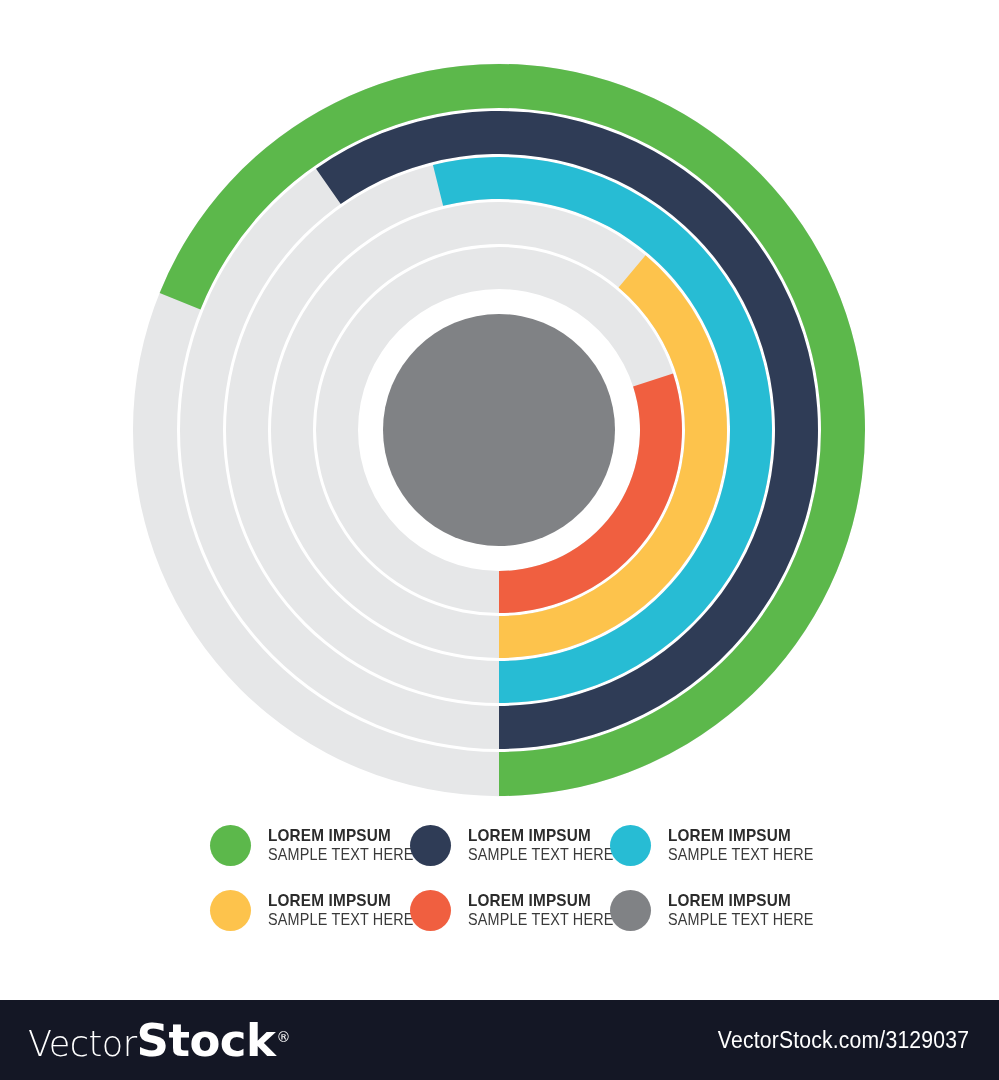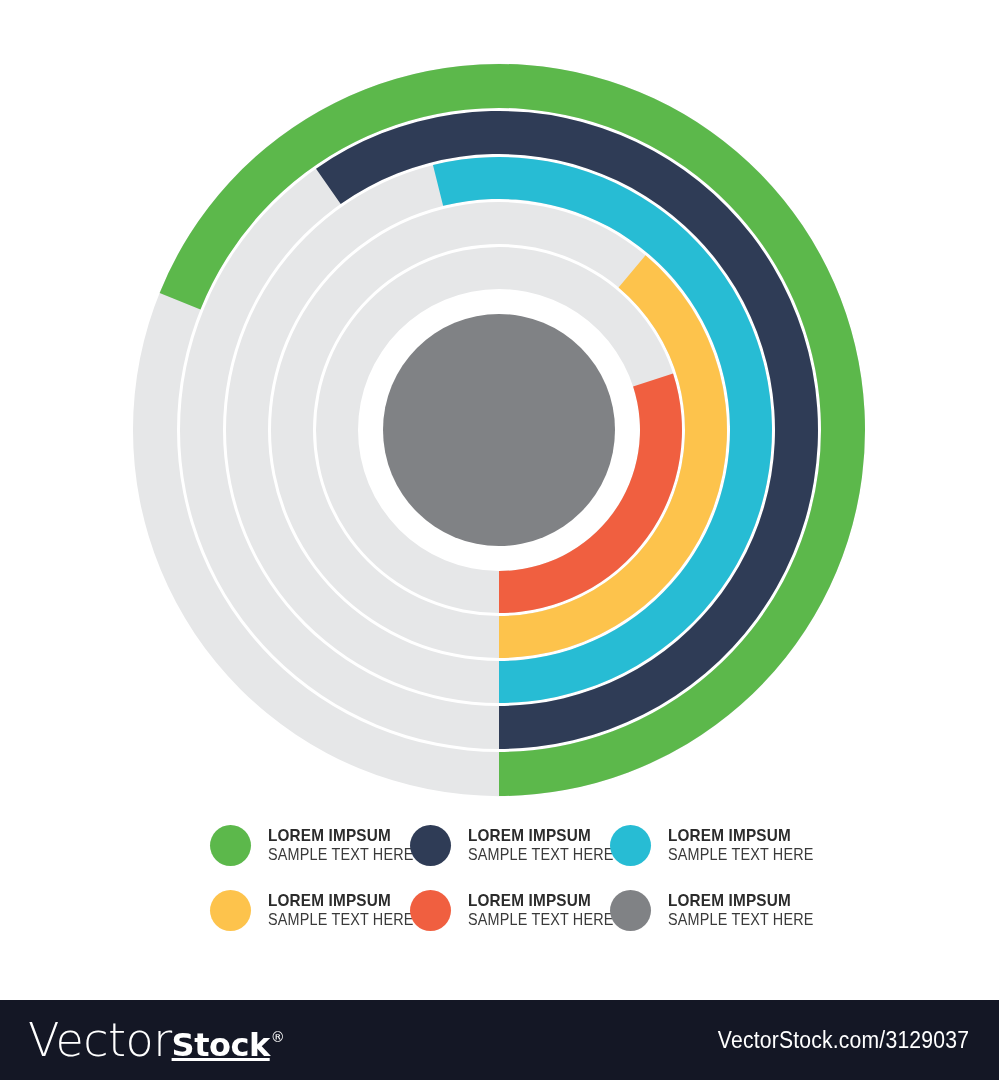--- a/index.html
+++ b/index.html
@@ -89,30 +89,29 @@
     justify-content:space-between;
     padding:0 30px 0 28px;
   }
   #footer-logo {
     display:flex;
     align-items:baseline;
     color:#ffffff;
   }
   .logo-vector {
     font-family:"DejaVu Sans", sans-serif;
-    font-size:46px;
+    font-size:35px;
     font-weight:300;
     letter-spacing:-0.5px;
   }
   .logo-stock {
     font-family:"DejaVu Sans", sans-serif;
-    font-size:32px;
+    font-size:45px;
     font-weight:bold;
     letter-spacing:-0.5px;
-    text-decoration:underline;
   }
   .logo-reg {
     font-family:"DejaVu Sans", sans-serif;
     font-size:14px;
     position:relative;
     top:-14px;
     margin-left:1px;
   }
   #footer-url {
     font-family:"Liberation Sans Narrow","Liberation Sans", sans-serif;

